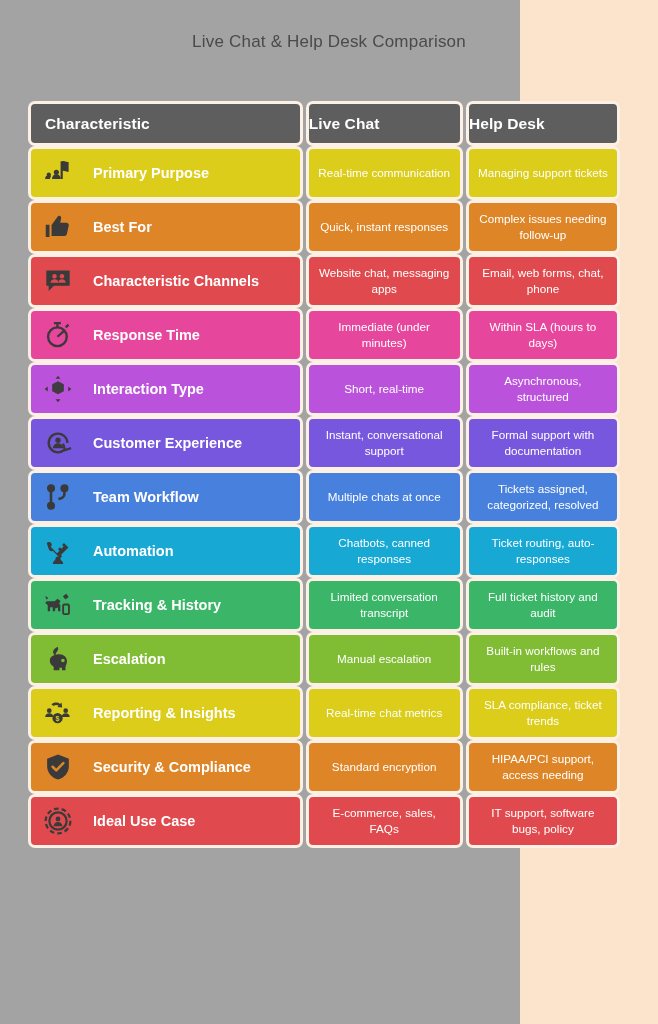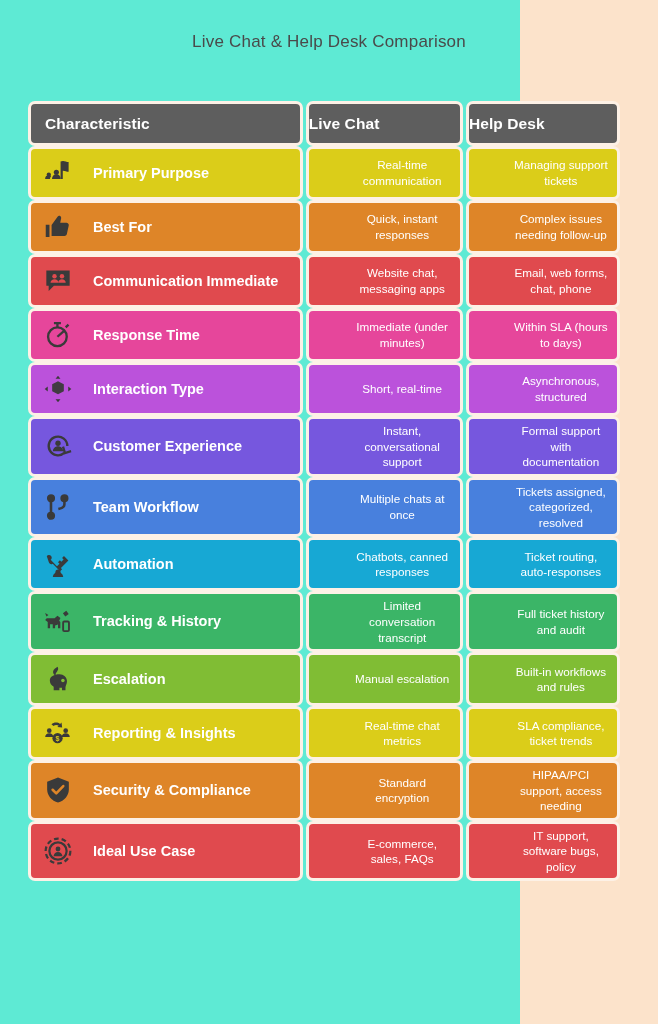--- a/index.html
+++ b/index.html
@@ -8,21 +8,21 @@
     width: 658px;
     height: 1024px;
     background: #fce3cb;
     font-family: "Liberation Sans", sans-serif;
     overflow: hidden;
   }
   #page {
     position: relative;
     width: 520px;
     height: 1024px;
-    background: #5eead4;
+    background: #a3a3a3;
   }
   .title {
     position: absolute;
     top: 32px;
     left: 0;
     width: 658px;
     text-align: center;
     font-size: 17px;
     font-weight: 400;
     color: #4a4a4a;
@@ -81,21 +81,20 @@
     font-size: 14.5px;
     font-weight: bold;
     line-height: 1.15;
     white-space: nowrap;
   }
   .valtext {
     color: #ffffff;
     font-size: 11.7px;
     font-weight: 400;
     line-height: 1.33;
-    margin-left: 36px;
   }
   .icon {
     width: 30px;
     height: 30px;
     flex: 0 0 30px;
     display: flex;
     align-items: center;
     justify-content: center;
     color: #3a3a3a;
   }
@@ -164,21 +163,21 @@
           <div class="cell c1" style="background: rgb(224, 74, 78);">
             <span class="icon">
               <svg viewBox="0 0 24 24" fill="currentColor">
                 <path d="M2 3h20v13H8.5L4 20.5V16H2z"></path>
                 <circle cx="9" cy="8" r="1.9" fill="#e04a4e"></circle>
                 <circle cx="15.4" cy="8" r="1.9" fill="#e04a4e"></circle>
                 <path d="M5.6 13.6c0-1.7 1.5-3 3.4-3s3.4 1.3 3.4 3z" fill="#e04a4e"></path>
                 <path d="M12.2 13.6c0-1.7 1.4-3 3.2-3s3.2 1.3 3.2 3z" fill="#e04a4e"></path>
               </svg>
             </span>
-            <span class="label">Communication Immediate</span>
+            <span class="label">Characteristic Channels</span>
           </div>
           <div class="cell c2" style="background: rgb(224, 74, 78);">
             <span class="valtext">Website chat, messaging apps</span>
           </div>
           <div class="cell c3" style="background: rgb(224, 74, 78);">
             <span class="valtext">Email, web forms, chat, phone</span>
           </div>
         </div>
         <div class="row body-row">
           <div class="cell c1" style="background: rgb(230, 70, 155);">

